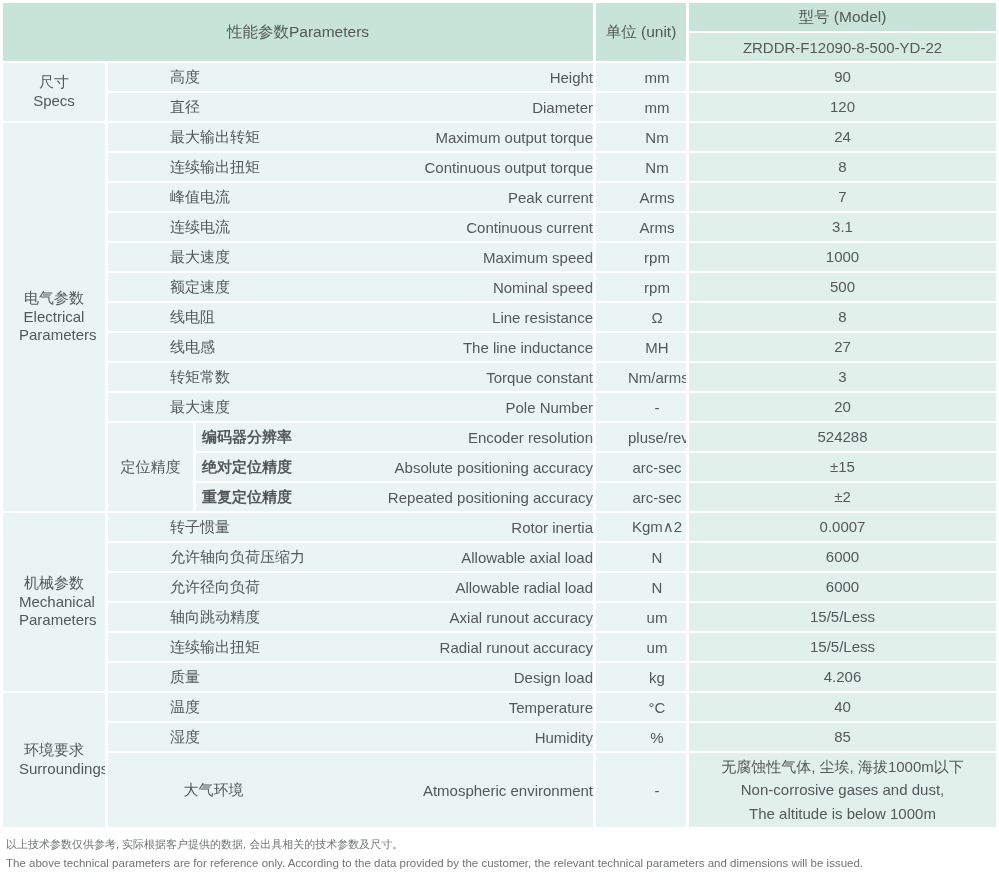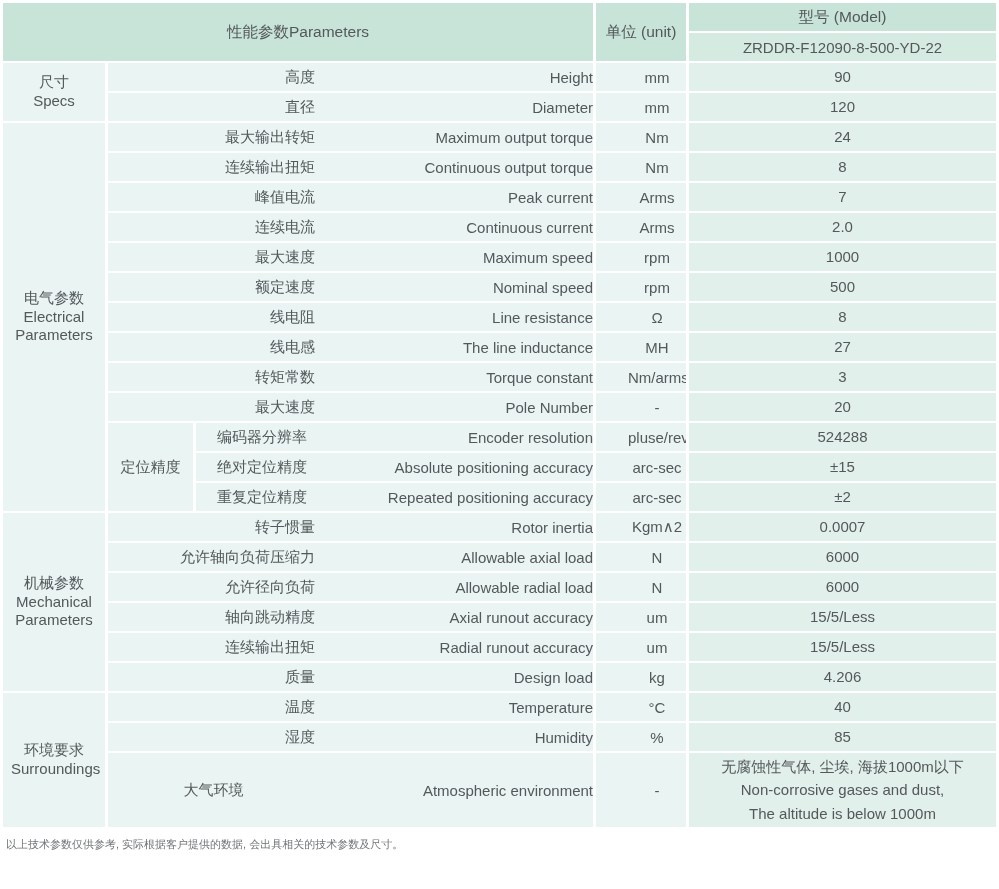--- a/index.html
+++ b/index.html
@@ -32,25 +32,25 @@
     color: var(--text);
     background: var(--cell);
     border-bottom: 2px solid var(--grid);
     overflow: hidden;
     vertical-align: middle;
   }
   thead th { background: var(--header-green); height: 30px; text-align: center; font-size: 15.5px; }
   thead .h-unit, thead .h-model, thead .h-model-value { border-left: 3px solid var(--grid); }
   thead .h-model-value { background: var(--model-row); font-size: 15px; }
   tbody td { height: 30px; }
-  .c-group { text-align: center; line-height: 1.25; padding: 2px 8px; }
+  .c-group { text-align: center; line-height: 1.25; padding: 2px 16px; }
   .c-subgroup { text-align: center; border-left: 3px solid var(--grid); }
-  .c-name { text-align: right; padding-left: 45px; border-left: 3px solid var(--grid); }
+  .c-name { text-align: left; padding-left: 62px; border-left: 3px solid var(--grid); }
   .c-name.center { text-align: center; padding-left: 4px; }
-  .c-subname { text-align: left; padding-left: 21px; border-left: 3px solid var(--grid); }
+  .c-subname { text-align: left; padding-left: 6px; border-left: 3px solid var(--grid); font-weight: bold; }
   .c-en { text-align: right; padding-left: 2px; }
   .c-unit { text-align: center; border-left: 3px solid var(--grid); padding-left: 32px; }
   .c-value { text-align: center; border-left: 3px solid var(--grid); background: var(--value-cell); line-height: 1.55; }
   tr.tall td { height: 76px; }
   .footnotes { padding: 7px 3px 0 3px; color: var(--muted); }
   .fn-cn { font-size: 11px; line-height: 1.6; }
   .fn-en { font-size: 11.5px; line-height: 1.6; }
 </style>
 </head>
 <body>
@@ -111,21 +111,21 @@
         <tr>
           <td class="c-name" colspan="2">峰值电流</td>
           <td class="c-en">Peak current</td>
           <td class="c-unit">Arms</td>
           <td class="c-value">7</td>
         </tr>
         <tr>
           <td class="c-name" colspan="2">连续电流</td>
           <td class="c-en">Continuous current</td>
           <td class="c-unit">Arms</td>
-          <td class="c-value">2.0</td>
+          <td class="c-value">3.1</td>
         </tr>
         <tr>
           <td class="c-name" colspan="2">最大速度</td>
           <td class="c-en">Maximum speed</td>
           <td class="c-unit">rpm</td>
           <td class="c-value">1000</td>
         </tr>
         <tr>
           <td class="c-name" colspan="2">额定速度</td>
           <td class="c-en">Nominal speed</td>
@@ -234,14 +234,15 @@
         <tr class="tall">
           <td class="c-name center" colspan="2">大气环境</td>
           <td class="c-en">Atmospheric environment</td>
           <td class="c-unit">-</td>
           <td class="c-value"><span>无腐蚀性气体, 尘埃, 海拔1000m以下</span><br><span>Non-corrosive gases and dust,</span><br><span>The altitude is below 1000m</span></td>
         </tr>
       </tbody>
   </table>
   <div class="footnotes">
     <div class="fn-cn">以上技术参数仅供参考, 实际根据客户提供的数据, 会出具相关的技术参数及尺寸。</div>
+    <div class="fn-en">The above technical parameters are for reference only. According to the data provided by the customer, the relevant technical parameters and dimensions will be issued.</div>
   </div>
 </div>
 
 </body></html>

